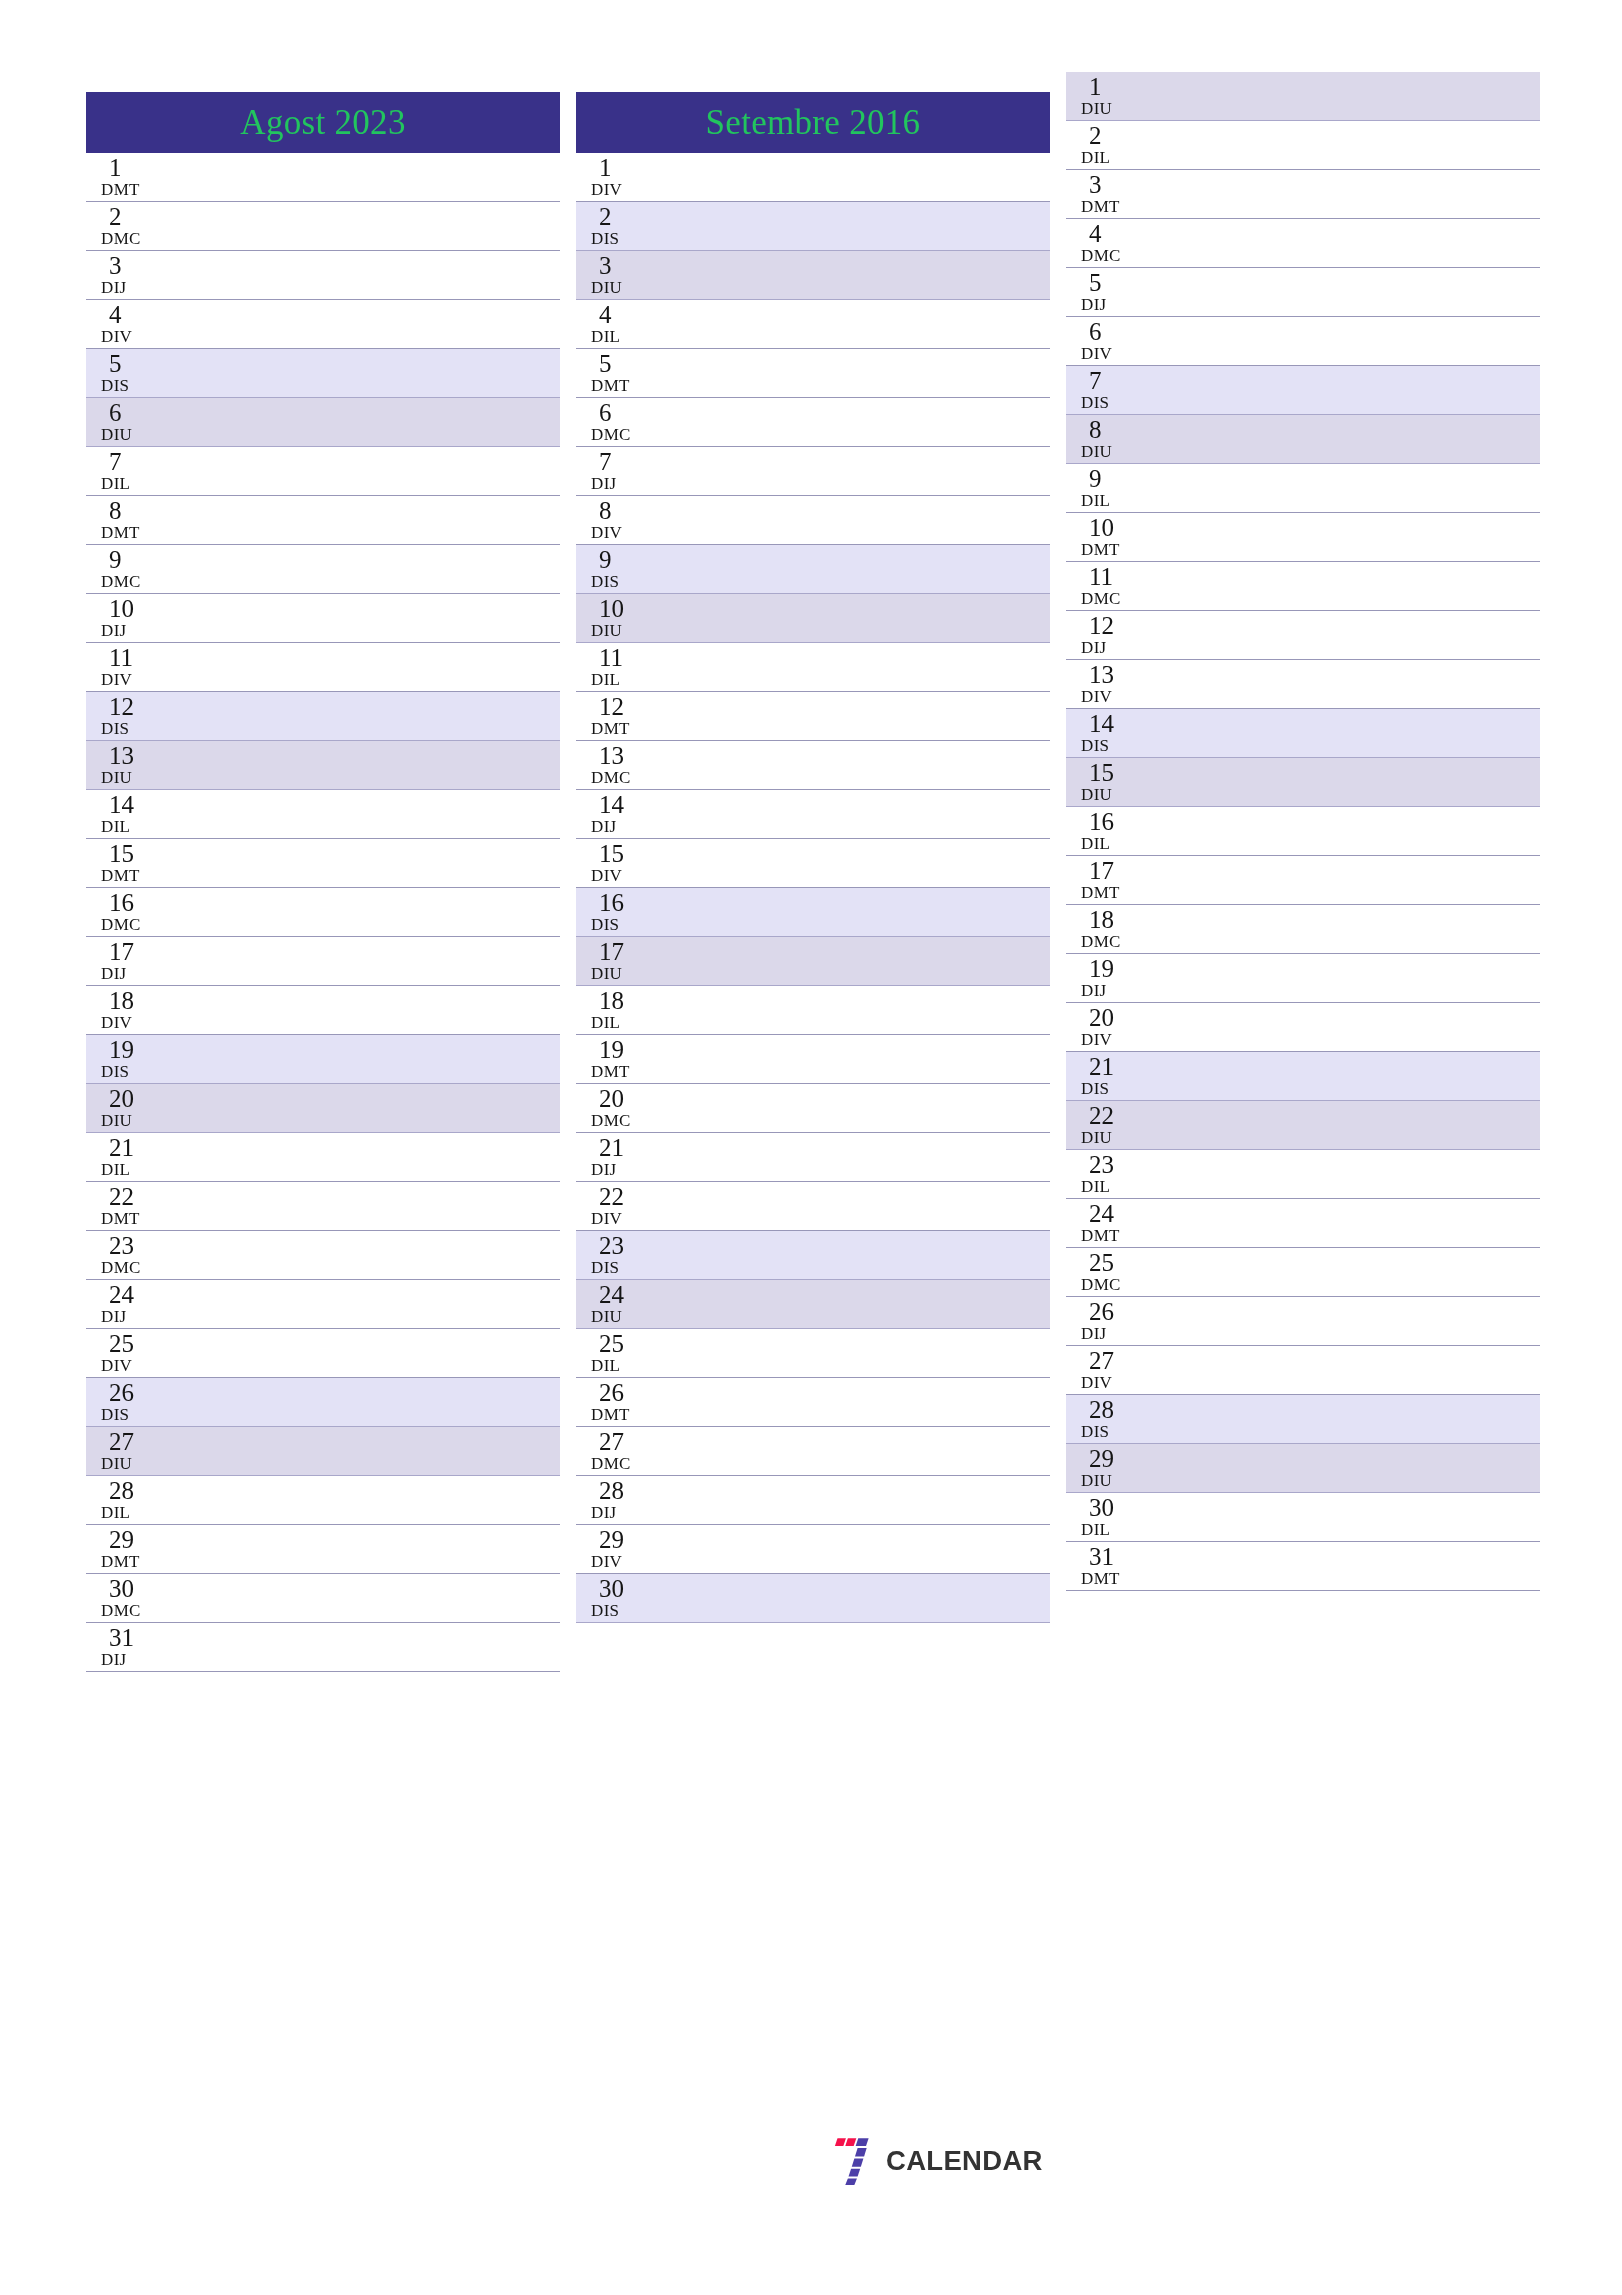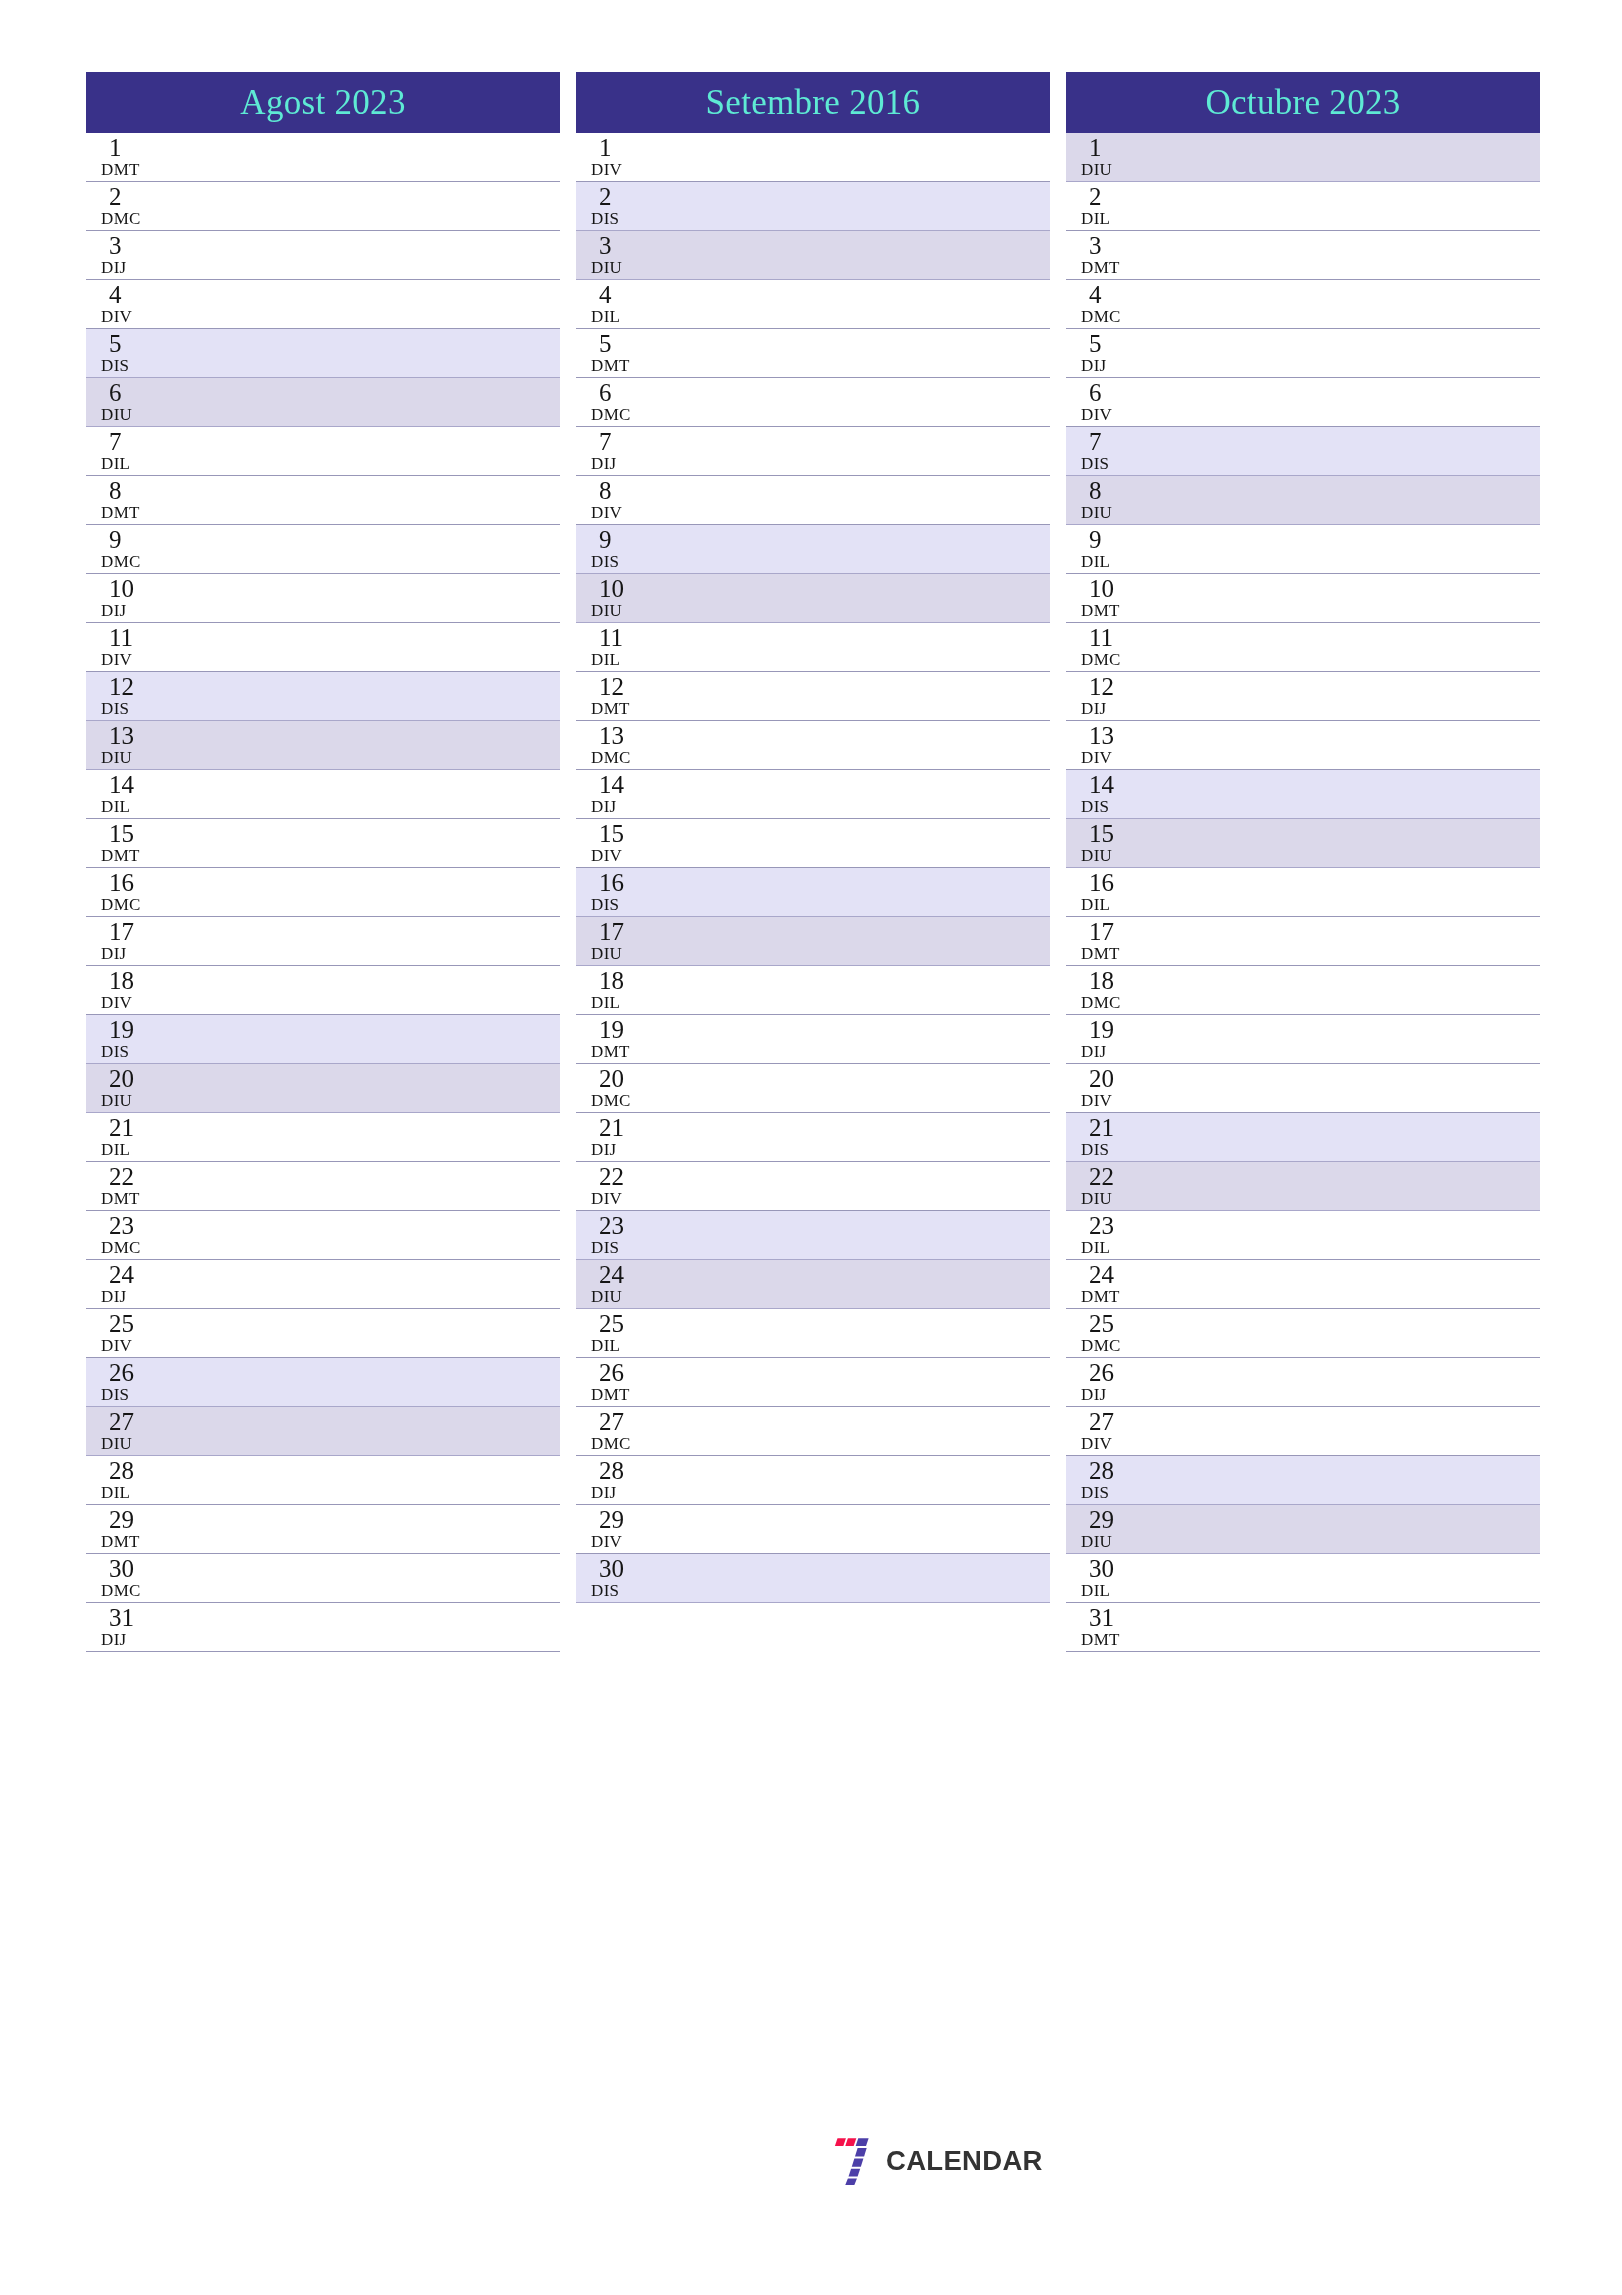--- a/index.html
+++ b/index.html
@@ -38,28 +38,29 @@
 
   .month-col {
     width: 474px;
     display: flex;
     flex-direction: column;
   }
 
   .month-header {
     height: 61px;
     background: #393189;
-    color: #5eead4;
+    color: #22c55e;
     display: flex;
     align-items: center;
     justify-content: center;
     font-size: 35px;
     font-weight: 400;
     letter-spacing: 0.3px;
     line-height: 1;
+    margin-top: 20px;
   }
 
   .days {
     display: flex;
     flex-direction: column;
     width: 100%;
   }
 
   .day-row {
     height: 49px;
@@ -381,21 +382,20 @@
             <div class="day-num">29</div>
             <div class="day-abbr">DIV</div>
           </div>
           <div class="day-row sat">
             <div class="day-num">30</div>
             <div class="day-abbr">DIS</div>
           </div>
         </div>
       </div>
       <div class="month-col">
-        <div class="month-header">Octubre 2023</div>
         <div class="days">
           <div class="day-row sun">
             <div class="day-num">1</div>
             <div class="day-abbr">DIU</div>
           </div>
           <div class="day-row">
             <div class="day-num">2</div>
             <div class="day-abbr">DIL</div>
           </div>
           <div class="day-row">

